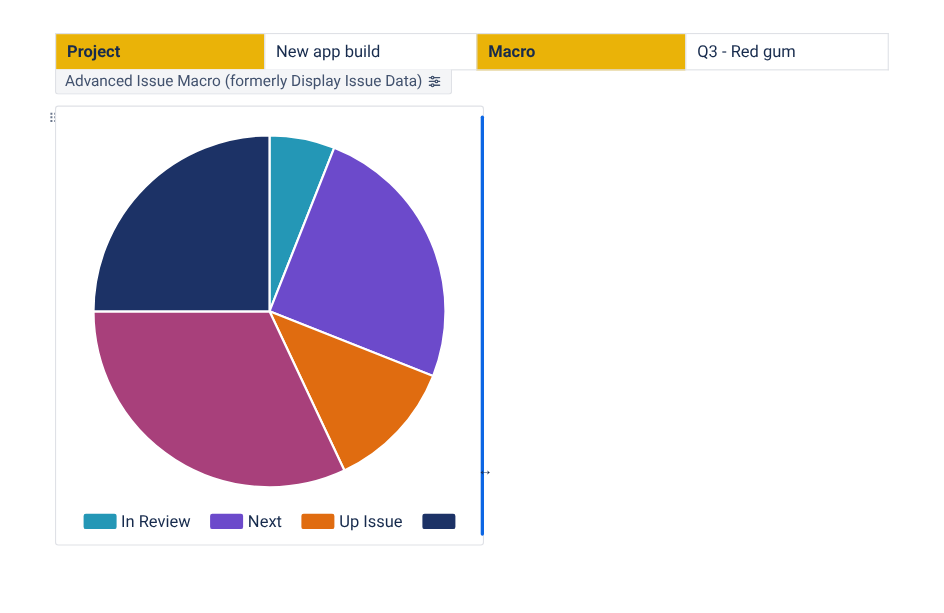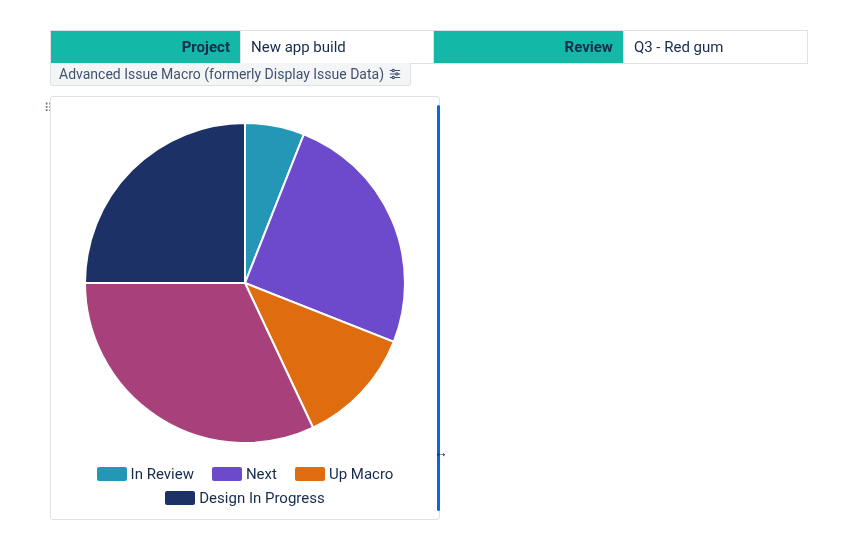--- a/index.html
+++ b/index.html
@@ -16,24 +16,23 @@
       max-width: 780px;
     }
     .info-table td, .info-table th {
       border: 1px solid #dfe1e6;
       padding: 7px 10px;
       text-align: left;
       vertical-align: middle;
       font-size: 15px;
     }
     .info-table .hcell {
-      background: #14b8a6;
+      background: #eab308;
       font-weight: 700;
       width: 190px;
-      text-align: right;
     }
     .macro-bar {
       display: inline-flex;
       align-items: center;
       background: #f4f5f7;
       border: 1px solid #dfe1e6;
       border-top: none;
       border-radius: 0 0 3px 3px;
       padding: 3px 8px;
       font-size: 14px;
@@ -111,21 +110,21 @@
 </head>
 <body>
 
 
 
 <table class="info-table">
   <tbody id="info-body">
       <tr>
         <td class="hcell">Project</td>
         <td>New app build</td>
-        <td class="hcell">Review</td>
+        <td class="hcell">Macro</td>
         <td>Q3 - Red gum</td>
       </tr>
     </tbody>
 </table>
 
 <div class="macro-bar">
   <span>Advanced Issue Macro (formerly Display Issue Data)</span>
   <span>
     <svg width="14" height="14" viewBox="0 0 24 24" fill="none" stroke="#42526e" stroke-width="2" stroke-linecap="round" stroke-linejoin="round">
       <line x1="4" y1="6" x2="20" y2="6"></line>
@@ -154,25 +153,24 @@
         <span class="legend-item">
           <span class="swatch" style="background: rgb(36, 151, 182);"></span>
           <span>In Review</span>
         </span>
         <span class="legend-item">
           <span class="swatch" style="background: rgb(108, 74, 203);"></span>
           <span>Next</span>
         </span>
         <span class="legend-item">
           <span class="swatch" style="background: rgb(224, 108, 16);"></span>
-          <span>Up Macro</span>
+          <span>Up Issue</span>
         </span>
         <span class="legend-item">
           <span class="swatch" style="background: rgb(28, 50, 102);"></span>
-          <span>Design In Progress</span>
         </span>
       </div>
     <div class="resize-edge"></div>
     <span class="resize-handle">↔</span>
   </div>
 </div>
 
 
 
 

